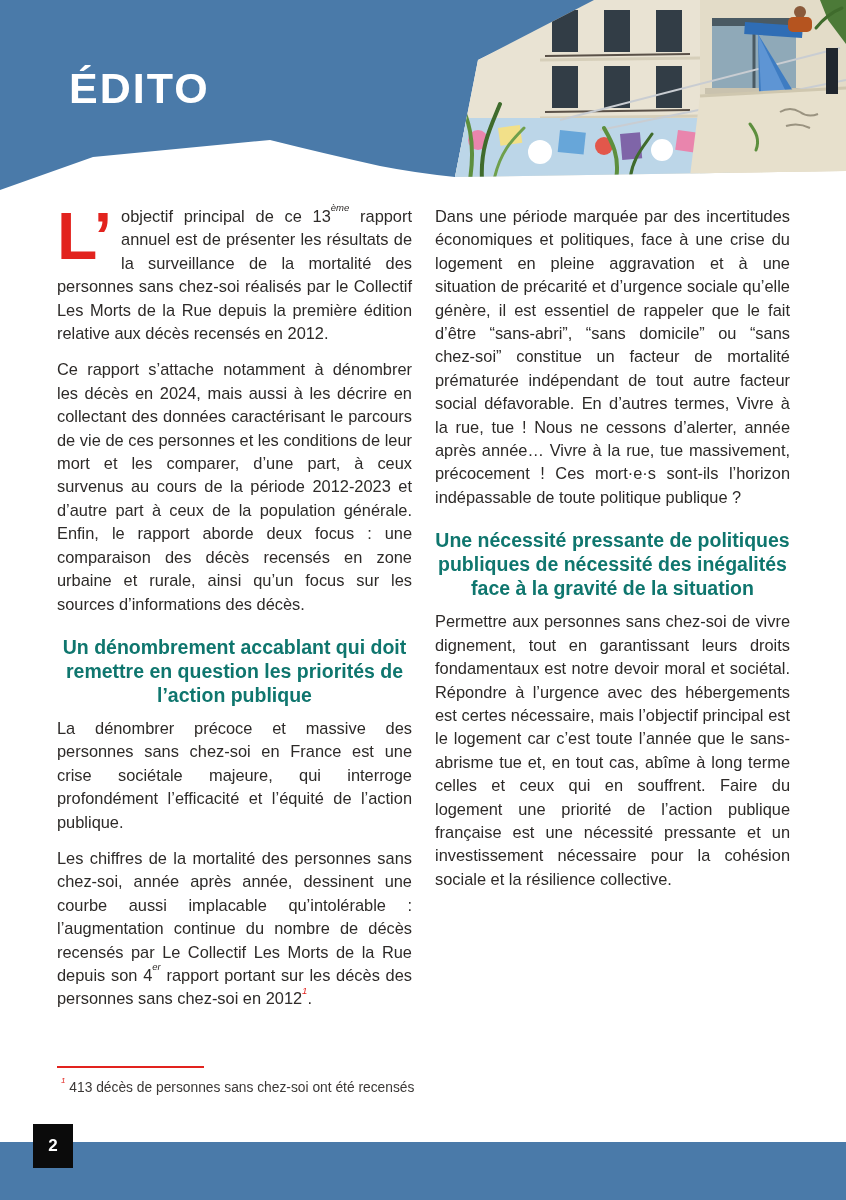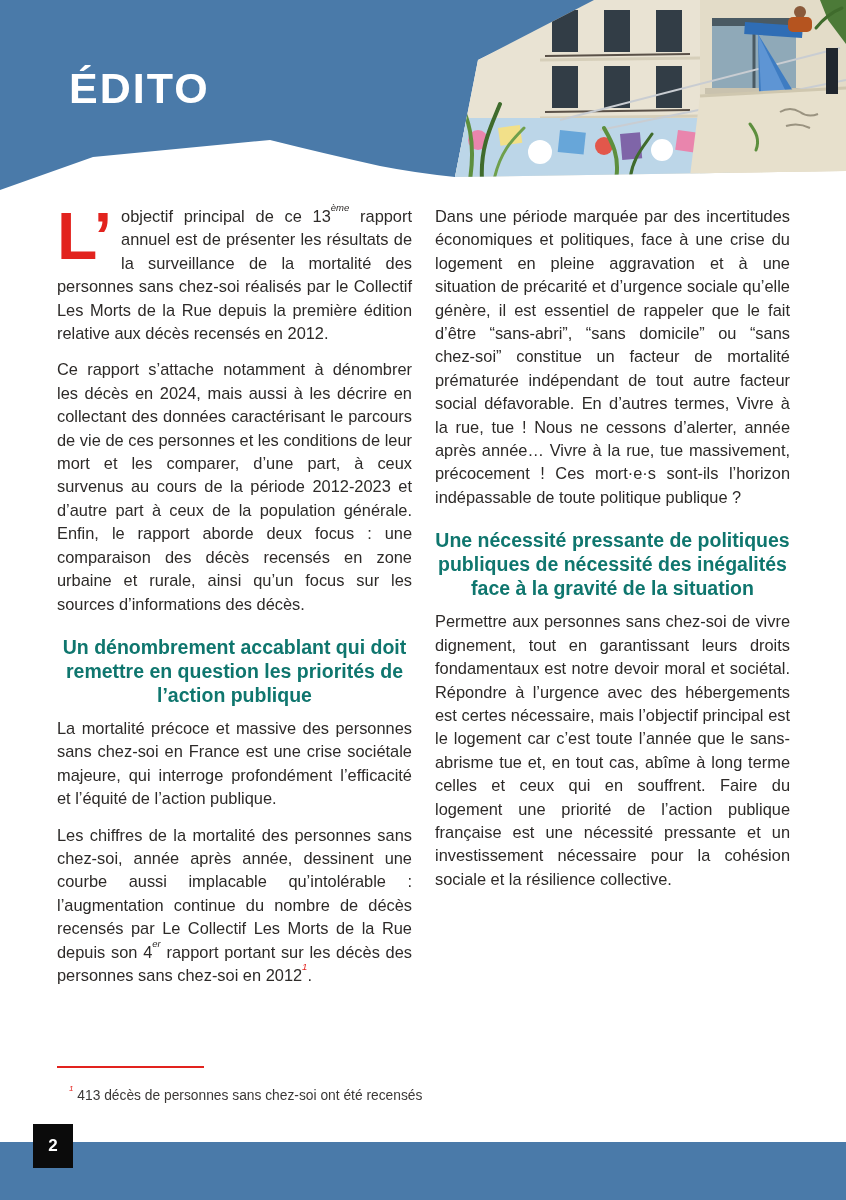--- a/index.html
+++ b/index.html
@@ -45,21 +45,21 @@
   sup{font-size:58%;line-height:0;position:relative;top:-0.45em;font-style:italic;}
   .b{font-weight:normal;}
   .r{color:#e2231e;}
 
   
   .footnote-rule{
     position:absolute;left:57px;top:1066px;width:147px;height:2px;
     background:#e2231e;
   }
   .footnote{
-    position:absolute;left:57px;top:1075px;margin:12px;width:600px;
+    position:absolute;left:57px;top:1075px;margin:4px;width:600px;
     font-size:13.8px;line-height:18px;color:#3b3836;text-align:left;
   }
   .footband{
     position:absolute;left:0;top:1142px;width:846px;height:58px;
     background:#4a7aa9;
   }
   .pagebox{
     position:absolute;left:33px;top:1124px;width:40px;height:44px;
     background:#0b0b0b;color:#ffffff;
     display:flex;align-items:center;justify-content:center;
@@ -153,21 +153,21 @@
       </g>
     </svg>
     <h1 class="title">ÉDITO</h1>
   </header>
 
   <main class="cols">
     <section class="col">
       <p class="body"><span class="dropcap">L’</span><span><span>objectif principal de ce 13</span><sup>ème</sup><span> rapport annuel est de présenter les résultats de la surveillance de la mortalité des personnes sans chez-soi réalisés par le Collectif Les Morts de la Rue depuis la première édition relative aux décès recensés en 2012.</span></span></p>
       <p class="body">Ce rapport s’attache notamment à dénombrer les décès en 2024, mais aussi à les décrire en collectant des données caractérisant le parcours de vie de ces personnes et les conditions de leur mort et les comparer, d’une part, à ceux survenus au cours de la période 2012-2023 et d’autre part à ceux de la population générale. Enfin, le rapport aborde deux focus : une comparaison des décès recensés en zone urbaine et rurale, ainsi qu’un focus sur les sources d’informations des décès.</p>
       <h2 class="subhead">Un dénombrement accablant qui doit remettre en question les priorités de l’action publique</h2>
-      <p class="body">La mortalité précoce et massive des personnes sans chez-soi en France est une crise sociétale majeure, qui interroge profondément l’efficacité et l’équité de l’action publique.</p>
+      <p class="body">La dénombrer précoce et massive des personnes sans chez-soi en France est une crise sociétale majeure, qui interroge profondément l’efficacité et l’équité de l’action publique.</p>
       <p class="body"><span>Les chiffres de la mortalité des personnes sans chez-soi, année après année, dessinent une courbe aussi implacable qu’intolérable : l’augmentation continue du nombre de décès recensés par Le Collectif Les Morts de la Rue depuis son 4</span><sup>er</sup><span> rapport portant sur les décès des personnes sans chez-soi en 2012</span><sup class="r">1</sup><span>.</span></p>
     </section>
 
     <section class="col">
       <p class="body"><span>Dans une période marquée par des incertitudes économiques et politiques, face à une crise du logement en pleine aggravation et à une situation de précarité et d’urgence sociale qu’elle génère, </span><span class="b">il est essentiel de rappeler que le fait d’être “sans-abri”, “sans domicile” ou “sans chez-soi” constitue un facteur de mortalité prématurée indépendant de tout autre facteur social défavorable.</span><span> En d’autres termes, Vivre à la rue, tue ! Nous ne cessons d’alerter, année après année… Vivre à la rue, tue massivement, précocement ! </span><span class="b">Ces mort·e·s sont-ils l’horizon indépassable de toute politique publique ?</span></p>
       <h2 class="subhead">Une nécessité pressante de politiques publiques de nécessité des inégalités face à la gravité de la situation</h2>
       <p class="body">Permettre aux personnes sans chez-soi de vivre dignement, tout en garantissant leurs droits fondamentaux est notre devoir moral et sociétal. Répondre à l’urgence avec des hébergements est certes nécessaire, mais l’objectif principal est le logement car c’est toute l’année que le sans-abrisme tue et, en tout cas, abîme à long terme celles et ceux qui en souffrent. Faire du logement une priorité de l’action publique française est une nécessité pressante et un investissement nécessaire pour la cohésion sociale et la résilience collective.</p>
     </section>
   </main>
 

